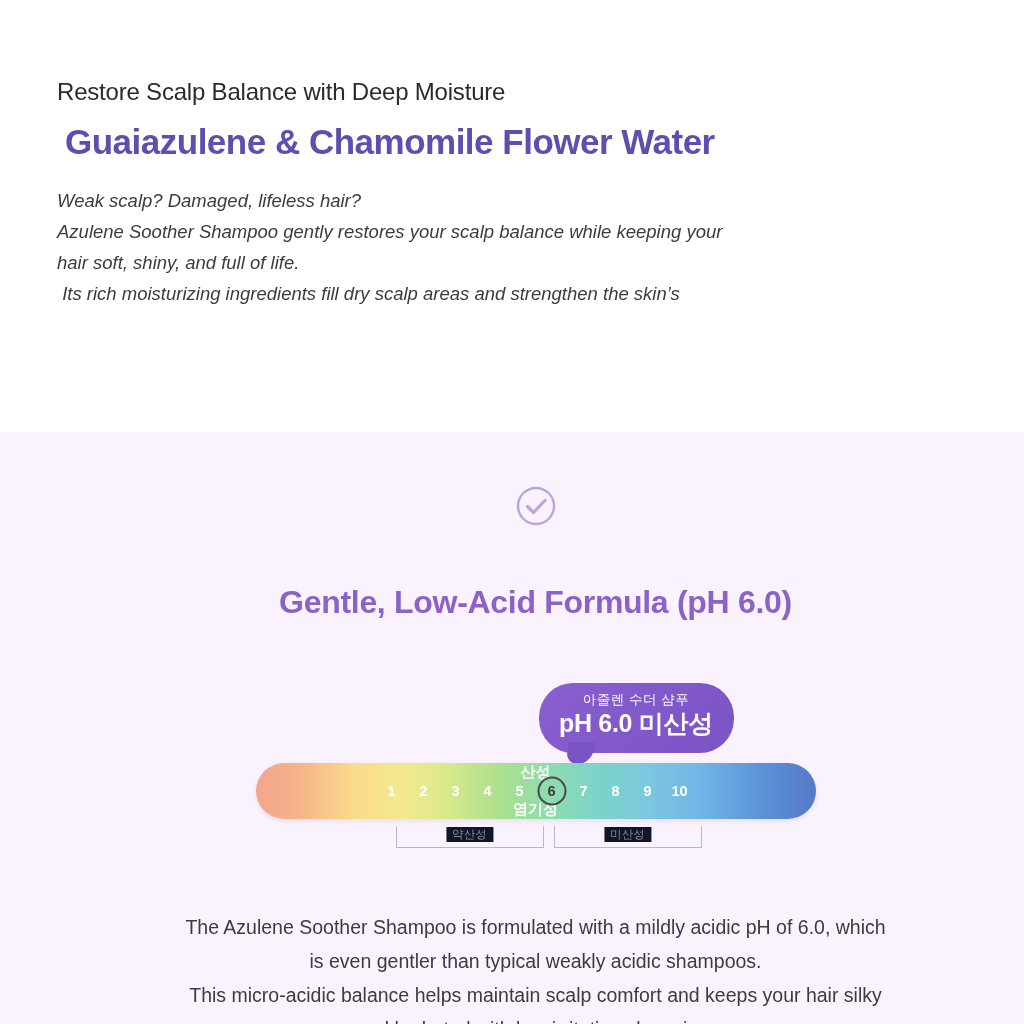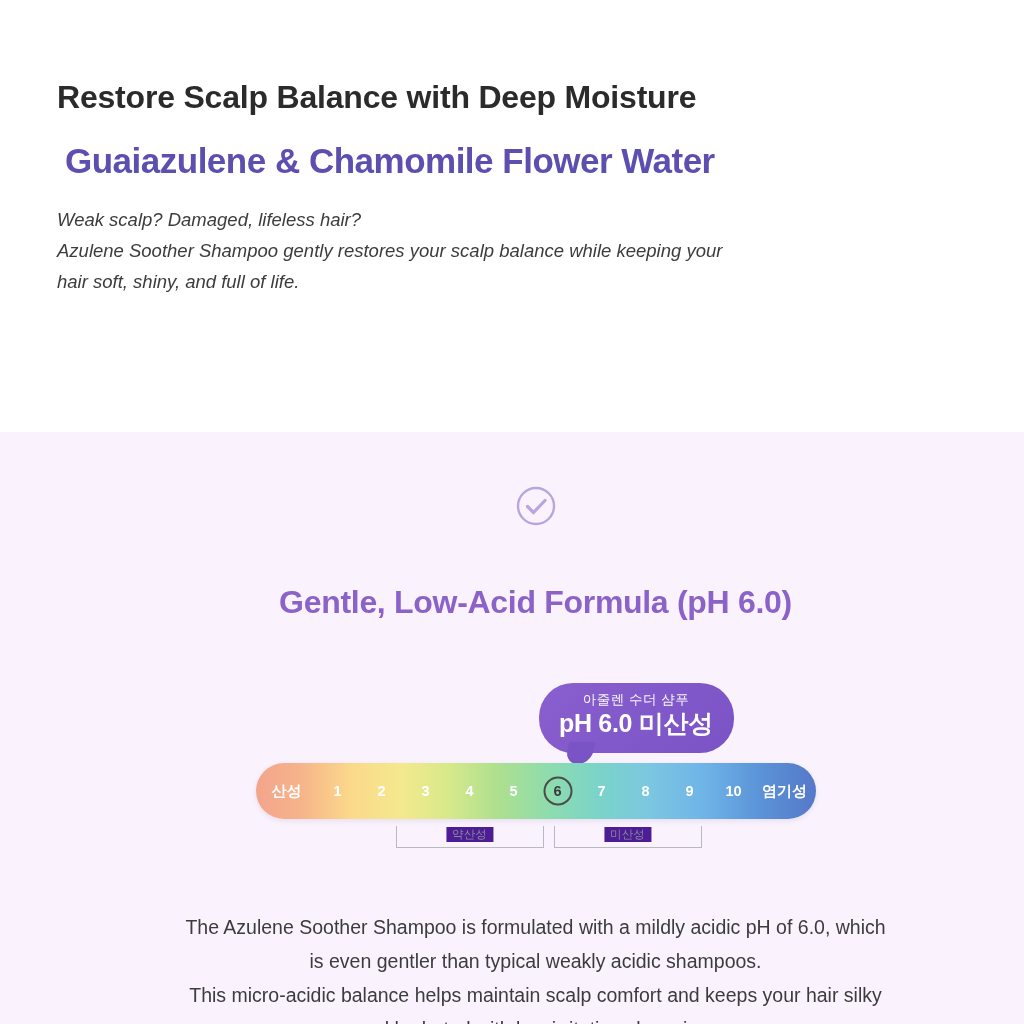--- a/index.html
+++ b/index.html
@@ -21,25 +21,25 @@
   }
 
   
   .top-section {
     background: #ffffff;
     padding: 78px 0 0 57px;
     height: 432px;
     box-sizing: border-box;
   }
   .headline {
-    font-size: 32px;
-    font-weight: bold;
+    font-size: 24px;
+    font-weight: normal;
     color: #2b2b2b;
     letter-spacing: -0.2px;
-    margin: 0 0 24px 0;
+    margin: 0 0 14px 0;
     line-height: 1.2;
   }
   .subhead {
     font-size: 35px;
     font-weight: bold;
     color: #5d4fb0;
     letter-spacing: -0.5px;
     margin: 0 0 22px 8px;
     line-height: 1.2;
   }
@@ -142,20 +142,21 @@
       #aee08e 43%,
       #8fdcac 52%,
       #7ad4c8 61%,
       #7cc7e0 70%,
       #6fb4e8 80%,
       #5b93d8 90%,
       #5578c8 100%);
     display: flex;
     align-items: center;
     box-shadow: 0 2px 5px rgba(100,80,150,0.12);
+    flex-direction: column;
   }
   .ph-label-end {
     color: #ffffff;
     font-size: 15px;
     font-weight: bold;
     width: 62px;
     text-align: center;
     flex: none;
   }
   .ph-scale {
@@ -204,21 +205,21 @@
     height: 22px;
     border: 1px solid #b9b9c4;
     border-top: none;
     box-sizing: border-box;
   }
   .bracket span {
     position: absolute;
     top: 1px;
     left: 50%;
     transform: translateX(-50%);
-    background: #4c1d95;
+    background: #0f172a;
     padding: 0 6px;
     font-size: 11.5px;
     color: #8a8a96;
     letter-spacing: 0.2px;
     white-space: nowrap;
   }
   .bracket-1 { left: 0; width: 148px; }
   .bracket-2 { left: 158px; width: 148px; }
 
   
@@ -238,20 +239,21 @@
 
 <div class="page">
 
   <div class="top-section">
     <h1 class="headline">Restore Scalp Balance with Deep Moisture</h1>
     <h2 class="subhead">Guaiazulene &amp; Chamomile Flower Water</h2>
     <div class="body-copy">
       <span class="line">Weak scalp? Damaged, lifeless hair?</span>
       <span class="line">Azulene Soother Shampoo gently restores your scalp balance while keeping your</span>
       <span class="line">hair soft, shiny, and full of life.</span>
+      <span class="line"> Its rich moisturizing ingredients fill dry scalp areas and strengthen the skin’s</span>
     </div>
   </div>
 
   <div class="bottom-section">
 
     <svg class="check-icon" viewBox="0 0 44 44">
       <circle cx="22" cy="22" r="18" fill="none" stroke="#b9a5df" stroke-width="2.4"></circle>
       <path d="M13.5 22.5 L19.5 28.5 L31 16.5" fill="none" stroke="#b9a5df" stroke-width="3.2" stroke-linecap="round" stroke-linejoin="round"></path>
     </svg>
 

